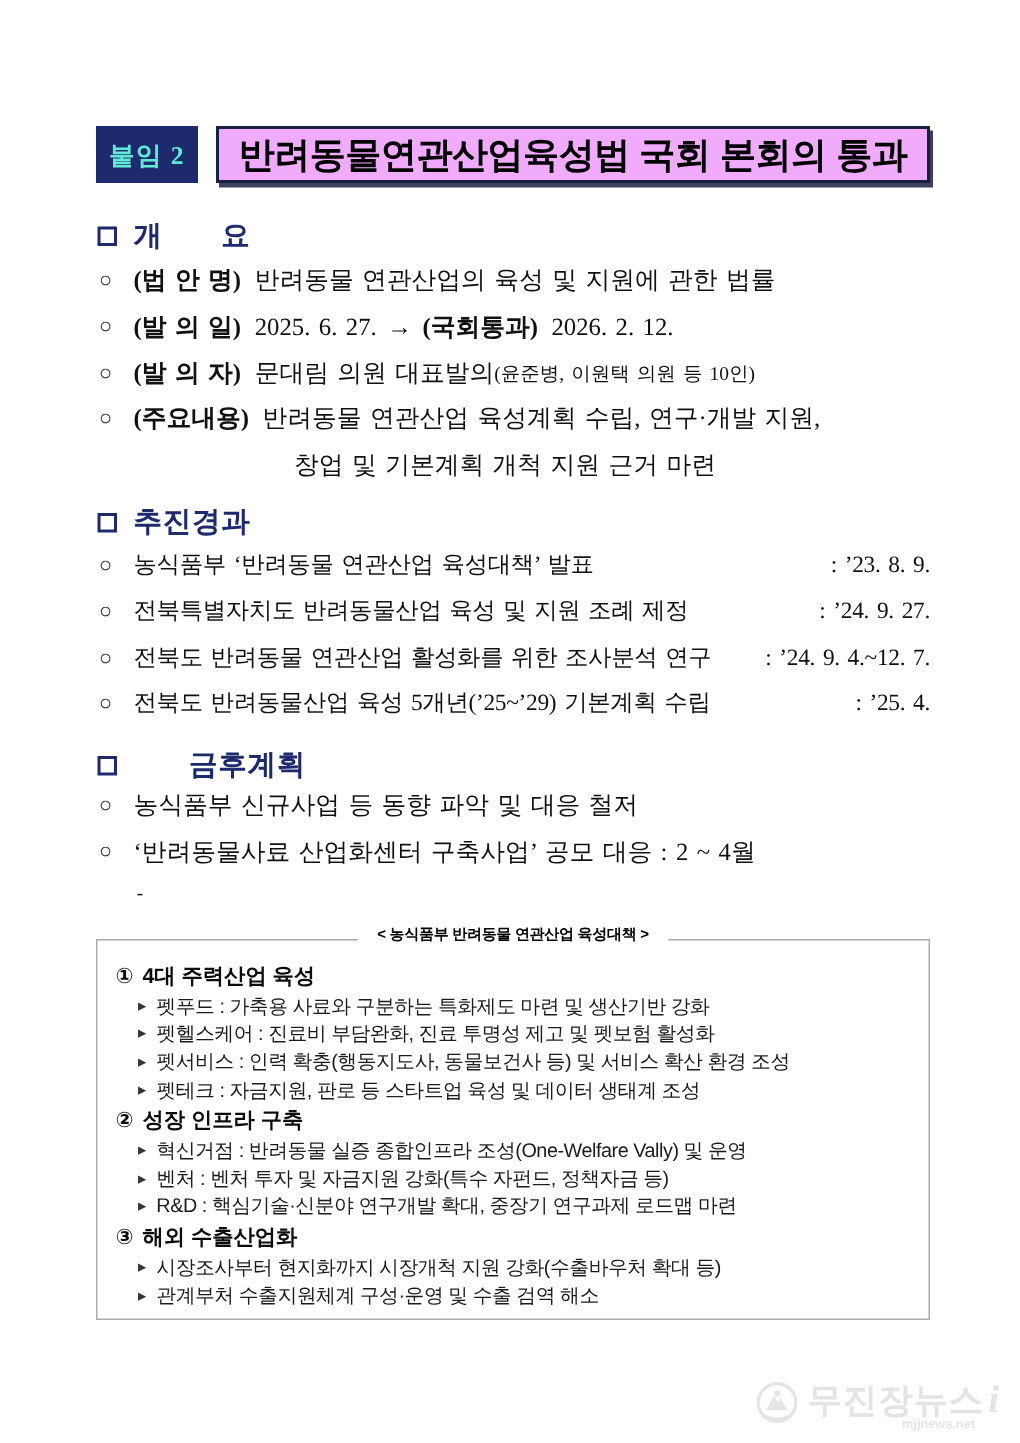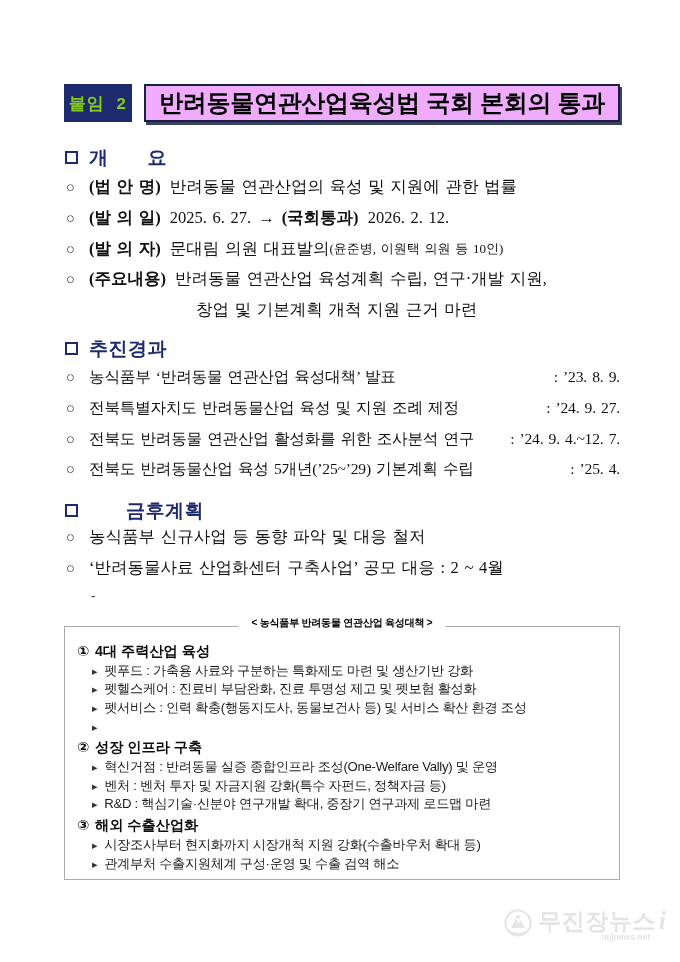--- a/index.html
+++ b/index.html
@@ -11,22 +11,22 @@
   .page{
     position:relative;width:680px;height:962px;background:#ffffff;overflow:hidden;
     font-family:"Liberation Serif","DejaVu Serif",serif;color:var(--body_text);
   }
   .content{position:absolute;left:64px;top:84px;width:556px;}
 
   
   .header{display:flex;gap:12px;height:38px;align-items:stretch;}
   .badge{
     min-width:68px;display:flex;align-items:center;justify-content:center;
-    background:var(--navy);color:#84cc16;
-    font-family:Liberation Mono, monospace;
+    background:var(--navy);color:#5eead4;
+    font-family:Liberation Serif, serif;
     font-weight:700;font-size:17px;letter-spacing:1px;
   }
   .title-box{
     flex:1;border:2px solid var(--title_border);background:#f0abfc;
     box-shadow:2px 3px 0 0 #3a4060;
     display:flex;align-items:center;justify-content:center;
     font-family:"Liberation Sans","DejaVu Sans",sans-serif;
     font-weight:800;font-size:24px;letter-spacing:-0.3px;color:#000;
   }
 
@@ -67,21 +67,21 @@
     position:absolute;top:-11px;left:50%;transform:translateX(-50%);
     background:#ffffff;padding:0 13px;white-space:nowrap;
     font-weight:800;font-size:10px;color:#000;letter-spacing:-0.2px;
   }
   .grp-title{font-weight:800;font-size:14.2px;line-height:19px;margin:2px 0 1px;display:flex;gap:6px;color:#0d0d0d;}
   .bx-item{display:flex;gap:7px;padding-left:15px;font-size:13.2px;line-height:18.6px;letter-spacing:-0.3px;}
   .ar{flex:none;font-size:11px;color:#333;line-height:18.6px;}
 
   
   .watermark{
-    position:absolute;right:14px;bottom:20px;display:flex;align-items:center;gap:5px;
+    position:absolute;right:14px;bottom:8px;display:flex;align-items:center;gap:5px;
     color:var(--watermark);user-select:none;
   }
   .wm-icon{flex:none;opacity:0.95;}
   .wm-col{display:flex;flex-direction:column;align-items:flex-end;}
   .wm-line{display:flex;align-items:baseline;}
   .wm-name{font-family:"Liberation Sans","DejaVu Sans",sans-serif;font-weight:800;font-size:23px;letter-spacing:0.5px;}
   .wm-i{font-family:"Liberation Serif","DejaVu Serif",serif;font-style:italic;font-weight:700;font-size:26px;margin-left:3px;}
   .wm-url{font-family:"Liberation Sans","DejaVu Sans",sans-serif;font-weight:700;font-size:8.5px;margin-top:-5px;margin-right:16px;}
 </style>
 </head>
@@ -200,20 +200,21 @@
       <div class="bx-item">
           <span class="ar">▸</span>
           <span>펫헬스케어 : 진료비 부담완화, 진료 투명성 제고 및 펫보험 활성화</span>
         </div>
       <div class="bx-item">
           <span class="ar">▸</span>
           <span>펫서비스 : 인력 확충(행동지도사, 동물보건사 등) 및 서비스 확산 환경 조성</span>
         </div>
       <div class="bx-item">
           <span class="ar">▸</span>
+          <span>펫테크 : 자금지원, 판로 등 스타트업 육성 및 데이터 생태계 조성</span>
         </div>
 
       <div class="grp-title">
         <span>②</span>
         <span>성장 인프라 구축</span>
       </div>
       <div class="bx-item">
           <span class="ar">▸</span>
           <span>혁신거점 : 반려동물 실증 종합인프라 조성(One-Welfare Vally) 및 운영</span>
         </div>

